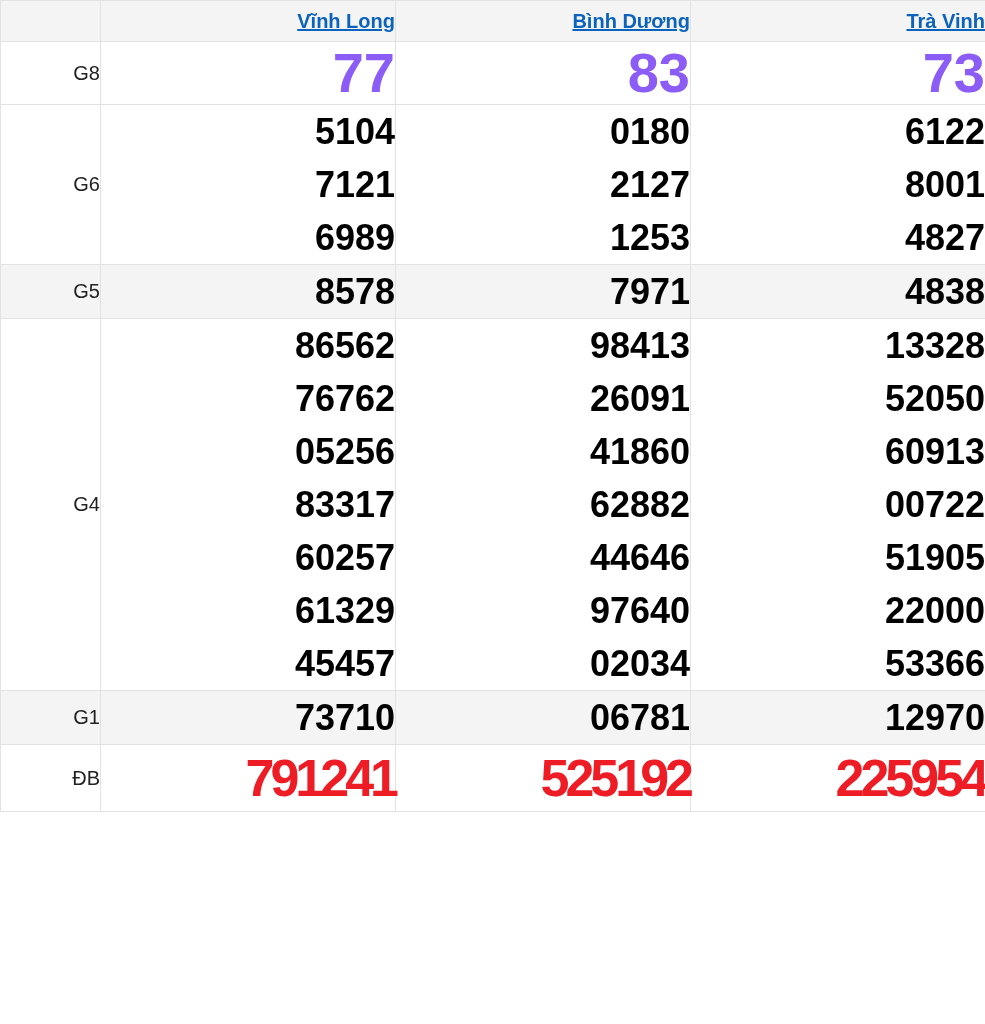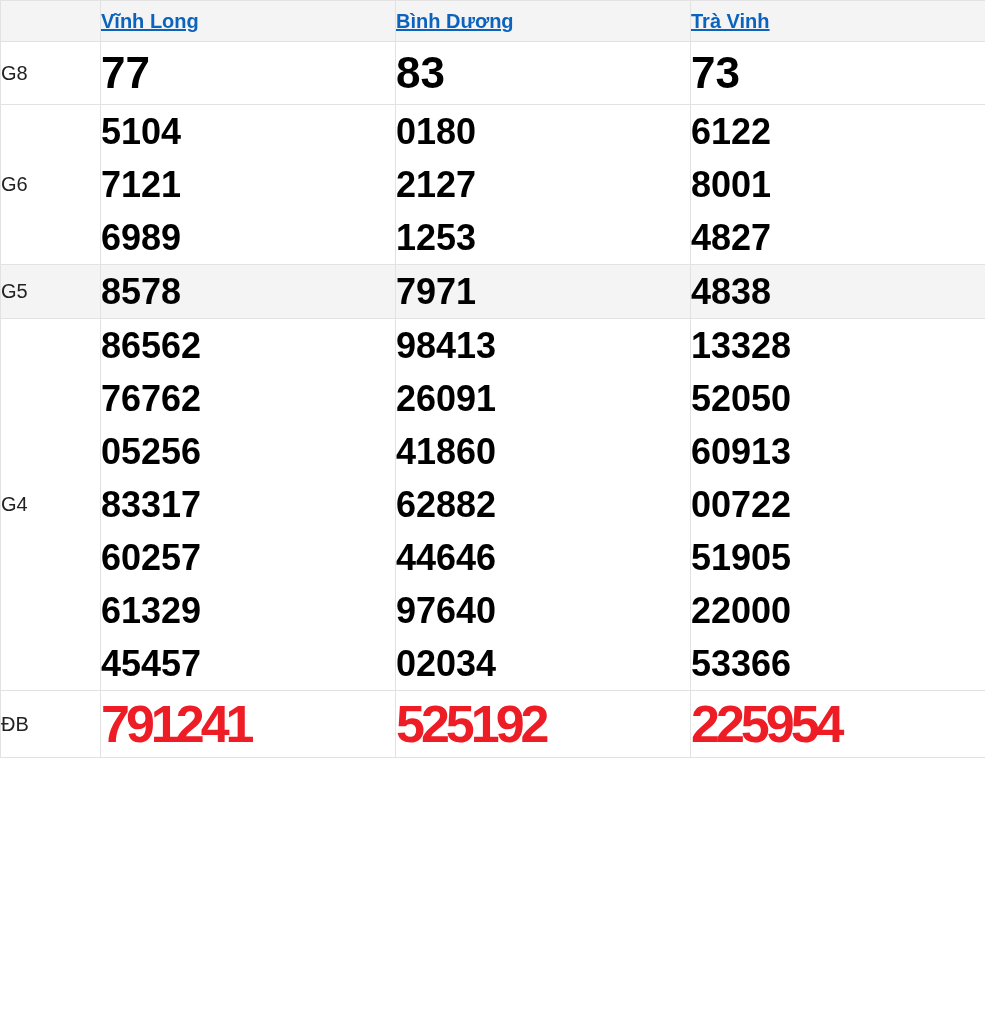--- a/index.html
+++ b/index.html
@@ -10,21 +10,21 @@
     background: #ffffff;
     font-family: "Liberation Sans", "DejaVu Sans", sans-serif;
   }
   table.results {
     border-collapse: collapse;
     width: 985px;
     table-layout: fixed;
   }
   .results th, .results td {
     border: 1px solid #e2e2e2;
-    text-align: left;
+    text-align: right;
     vertical-align: middle;
     padding: 0;
   }
   .results thead th {
     background: #f4f4f4;
     height: 41px;
     font-size: 20px;
   }
   .results thead th a {
     color: #0b63bd;
@@ -41,22 +41,22 @@
   .num {
     font-size: 36px;
     font-weight: bold;
     color: #000000;
     line-height: 53px;
     white-space: nowrap;
   }
   tr.stripe td { background: #f4f4f4; }
   tr.plain td { background: #ffffff; }
   tr.red-lg .num {
-    color: #000000;
-    font-size: 44px;
+    color: #8b5cf6;
+    font-size: 56px;
     line-height: 62px;
   }
   tr.red-xl .num {
     color: #ee1c25;
     font-size: 52px;
     line-height: 66px;
     letter-spacing: -4px;
   }
 </style>
 </head>
@@ -143,20 +143,32 @@
       <td>
         <div class="num">13328</div>
         <div class="num">52050</div>
         <div class="num">60913</div>
         <div class="num">00722</div>
         <div class="num">51905</div>
         <div class="num">22000</div>
         <div class="num">53366</div>
       </td>
     </tr>
+    <tr class="stripe">
+      <td class="label-cell">G1</td>
+      <td>
+          <div class="num">73710</div>
+        </td>
+      <td>
+          <div class="num">06781</div>
+        </td>
+      <td>
+          <div class="num">12970</div>
+        </td>
+    </tr>
     <tr class="plain red-xl">
       <td class="label-cell">ĐB</td>
       <td>
           <div class="num">791241</div>
         </td>
       <td>
           <div class="num">525192</div>
         </td>
       <td>
           <div class="num">225954</div>

